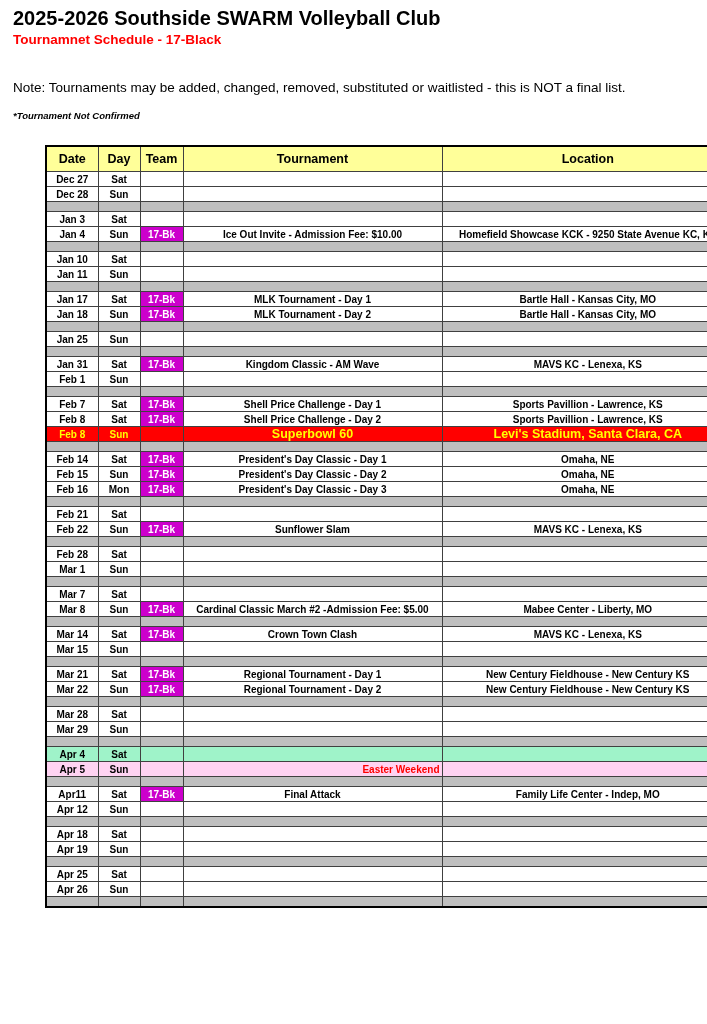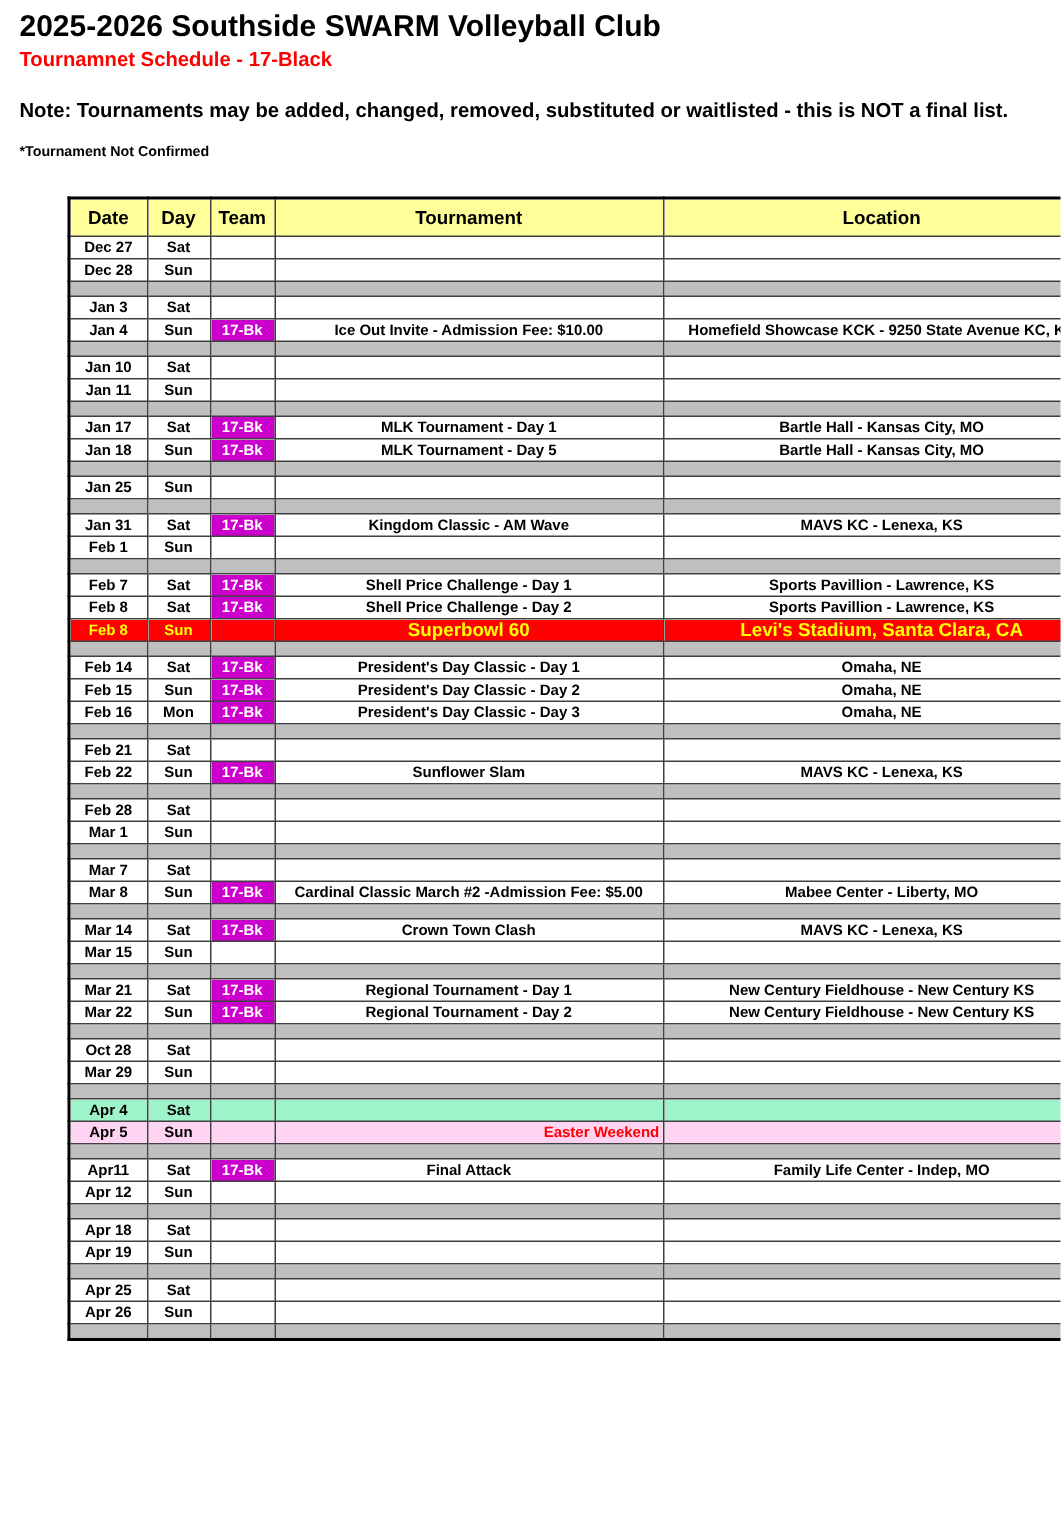--- a/index.html
+++ b/index.html
@@ -21,28 +21,29 @@
   }
   .page-subtitle {
     font-size: 13.5px;
     font-weight: bold;
     color: var(--subtitle-color, #FF0000);
     margin: 0;
     line-height: 1.1;
   }
   .page-note {
     font-size: 13.5px;
-    font-weight: bold;
-    margin: 18px 0 0 0;
+    font-weight: normal;
+    margin: 32px 0 0 0;
     line-height: 1.2;
   }
   .page-disclaimer {
     font-size: 9.5px;
     font-weight: 600;
     margin: 14px 0 0 0;
+    font-style: italic;
   }
   table.schedule {
     border-collapse: collapse;
     table-layout: fixed;
     width: 688px;
     margin-top: 24px;
     border: 2px solid #000;
     margin-left: 36px;
   }
   .schedule th, .schedule td {
@@ -179,21 +180,21 @@
     <td class="col-date">Jan 17</td>
     <td class="col-day">Sat</td>
     <td class="col-team team-filled">17-Bk</td>
     <td class="col-tournament">MLK Tournament - Day 1</td>
     <td class="col-location">Bartle Hall - Kansas City, MO</td>
   </tr>
         <tr class="row-plain">
     <td class="col-date">Jan 18</td>
     <td class="col-day">Sun</td>
     <td class="col-team team-filled">17-Bk</td>
-    <td class="col-tournament">MLK Tournament - Day 5</td>
+    <td class="col-tournament">MLK Tournament - Day 2</td>
     <td class="col-location">Bartle Hall - Kansas City, MO</td>
   </tr>
         <tr class="row-spacer">
     <td class="col-date"></td>
     <td class="col-day"></td>
     <td class="col-team"></td>
     <td class="col-tournament"></td>
     <td class="col-location"></td>
   </tr>
         <tr class="row-plain">
@@ -386,21 +387,21 @@
     <td class="col-location">New Century Fieldhouse - New Century KS</td>
   </tr>
         <tr class="row-spacer">
     <td class="col-date"></td>
     <td class="col-day"></td>
     <td class="col-team"></td>
     <td class="col-tournament"></td>
     <td class="col-location"></td>
   </tr>
         <tr class="row-plain">
-    <td class="col-date">Oct 28</td>
+    <td class="col-date">Mar 28</td>
     <td class="col-day">Sat</td>
     <td class="col-team"></td>
     <td class="col-tournament"></td>
     <td class="col-location"></td>
   </tr>
         <tr class="row-plain">
     <td class="col-date">Mar 29</td>
     <td class="col-day">Sun</td>
     <td class="col-team"></td>
     <td class="col-tournament"></td>

